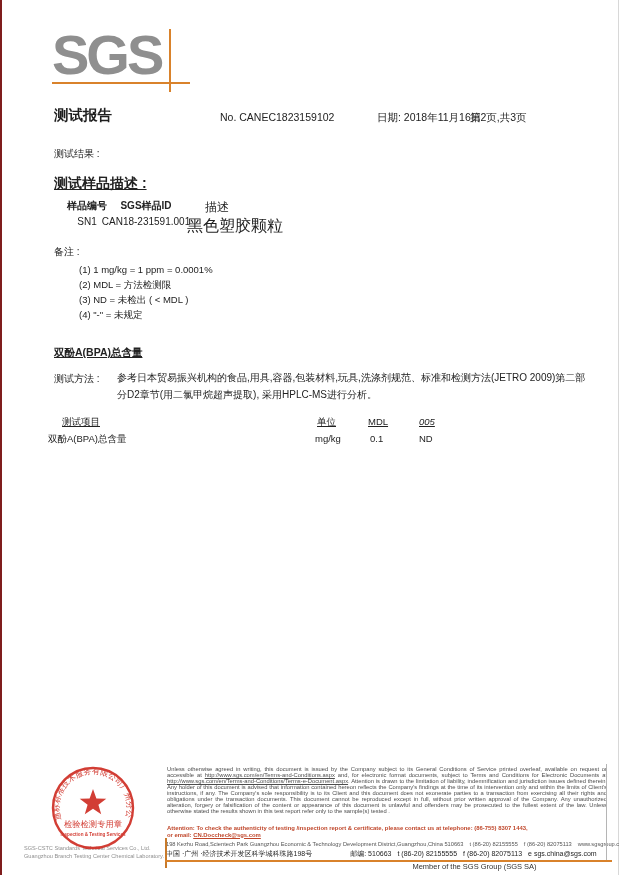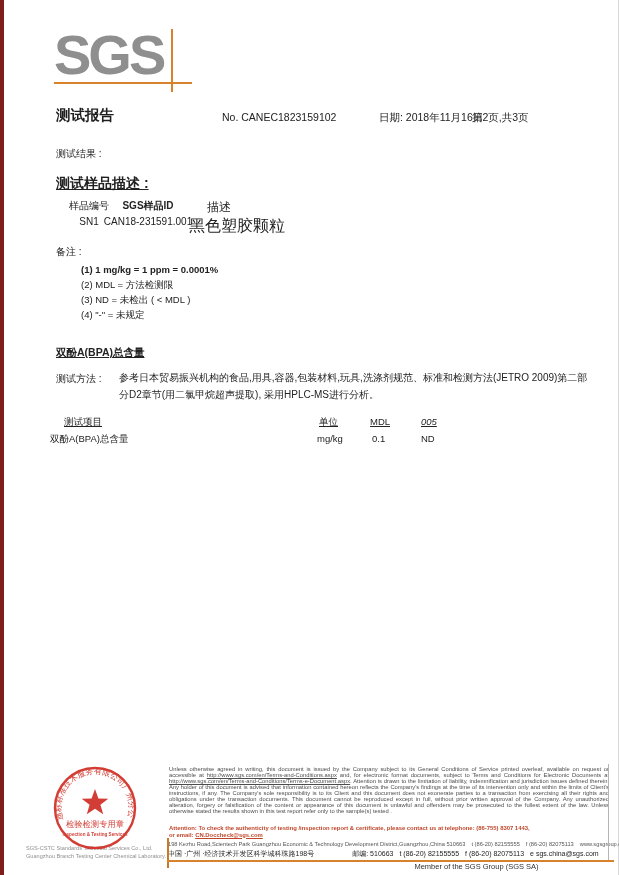--- a/index.html
+++ b/index.html
@@ -2,49 +2,49 @@
 <html><head>
 <meta charset="utf-8">
 <style>
   html,body { margin:0; padding:0; }
   body {
     width:619px; height:875px; background:#ffffff; position:relative;
     font-family:"Liberation Sans","DejaVu Sans",sans-serif; color:#222;
     overflow:hidden;
   }
   .page { position:absolute; inset:0; background:#fff;
-    border-left:4px solid #7f1d1d; border-right:1px solid #d8d8d8; box-sizing:border-box; }
+    border-left:2px solid #7f1d1d; border-right:1px solid #d8d8d8; box-sizing:border-box; }
   .abs { position:absolute; }
 
   
   .logo-text { left:50px; top:27px; font-size:56px; font-weight:bold; color:#8f8f8f;
     letter-spacing:-3px; line-height:1; }
   .logo-vline { left:167px; top:29px; width:2px; height:63px; background:#d9822b; }
   .logo-hline { left:50px; top:82px; width:138px; height:2px; background:#d9822b; }
 
   
   .hdr-title { left:52px; top:106px; font-size:14.5px; font-weight:bold; color:#1e1e1e; }
   .hdr-no    { left:218px; top:111px; font-size:10.5px; }
   .hdr-date  { left:375px; top:111px; font-size:10.5px; }
   .hdr-pages { left:468px; top:111px; font-size:10.5px; }
 
   
   .results-label { left:52px; top:147px; font-size:10px; }
   .sample-desc-label { left:52px; top:175px; font-size:14px; font-weight:bold; text-decoration:underline; }
 
-  .sh1 { left:52px;  top:199px; width:66px; text-align:center; font-size:10px; font-weight:normal; }
+  .sh1 { left:52px;  top:199px; width:66px; text-align:center; font-size:10px; font-weight:bold; }
   .sh2 { left:100px; top:199px; width:88px; text-align:center; font-size:10px; font-weight:bold; }
   .sh3 { left:203px; top:199px; font-size:12px; font-weight:normal; }
   .sr1 { left:52px;  top:216px; width:66px; text-align:center; font-size:10px; }
   .sr2 { left:96px;  top:216px; width:96px; text-align:center; font-size:10px; }
   .sr3 { left:185px; top:216px; font-size:16px; }
 
   .remarks-label { left:52px; top:245px; font-size:10px; }
   .remark { left:77px; font-size:9.5px; }
-  .remark.r0 { top:264px;font-weight:bold; } .remark.r1 { top:279px; }
+  .remark.r0 { top:264px; } .remark.r1 { top:279px; }
   .remark.r2 { top:294px; } .remark.r3 { top:309px; }
 
   .bpa-heading { left:52px; top:346px; font-size:10.5px; font-weight:bold; text-decoration:underline; }
   .method-label { left:52px; top:372px; font-size:10px; }
   .method-text { left:115px; top:370px; width:470px; font-size:10px; line-height:16.5px; }
 
   .rt-h { top:416px; font-size:9.5px; text-decoration:underline; }
   .rt-h1 { left:60px; }  .rt-h2 { left:315px; } .rt-h3 { left:366px; }
   .rt-h4 { left:417px; font-style:italic; }
   .rt-r { top:433px; font-size:9.5px; }

